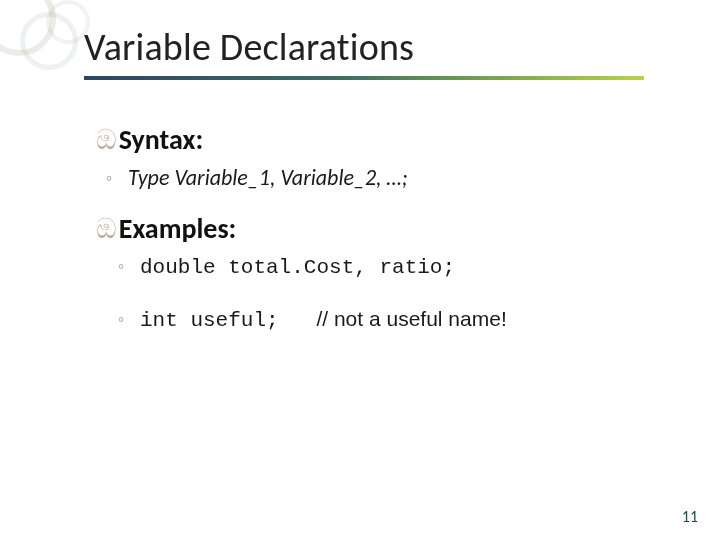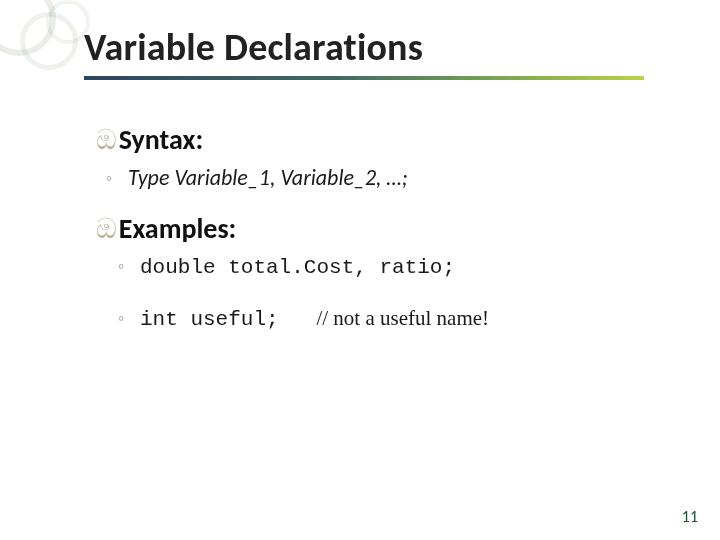--- a/index.html
+++ b/index.html
@@ -38,21 +38,21 @@
   .deco .c2 { width: 58px; height: 58px; top: 2px;  left: 10px; border-width: 5px; border-color: rgba(140,155,120,0.14);}
   .deco .c3 { width: 44px; height: 44px; top: -10px; left: 36px; border-width: 4px; border-color: rgba(140,155,120,0.12);}
   .title-block {
     position: absolute;
     top: 24px;
     left: 84px;
     right: 40px;
   }
   .title {
     font-size: 38px;
-    font-weight: 700;
+    font-weight: 400;
     color: #222;
     margin: 0 0 6px 0;
     letter-spacing: 0.2px;
   }
   .underline {
     height: 4px;
     width: 560px;
     background: linear-gradient(to right, #2d4563 0%, #3f6a63 45%, #7aa84f 75%, #b9d24a 100%);
   }
   .content {
@@ -101,21 +101,21 @@
   .sub-code .ring {
     color: #b0b0b0;
     margin-right: 8px;
     font-size: 18px;
     vertical-align: 1px;
     display: inline-block;
     width: 14px;
     font-family: "Calibri", sans-serif;
   }
   .gap { height: 18px; }
-  .comment { font-family: Liberation Serif, serif; }
+  .comment { font-family: Liberation Sans, sans-serif; }
   .pagenum {
     position: absolute;
     bottom: 14px;
     right: 22px;
     font-size: 16px;
     color: #14532d;
   }
 </style>
 </head>
 <body>

